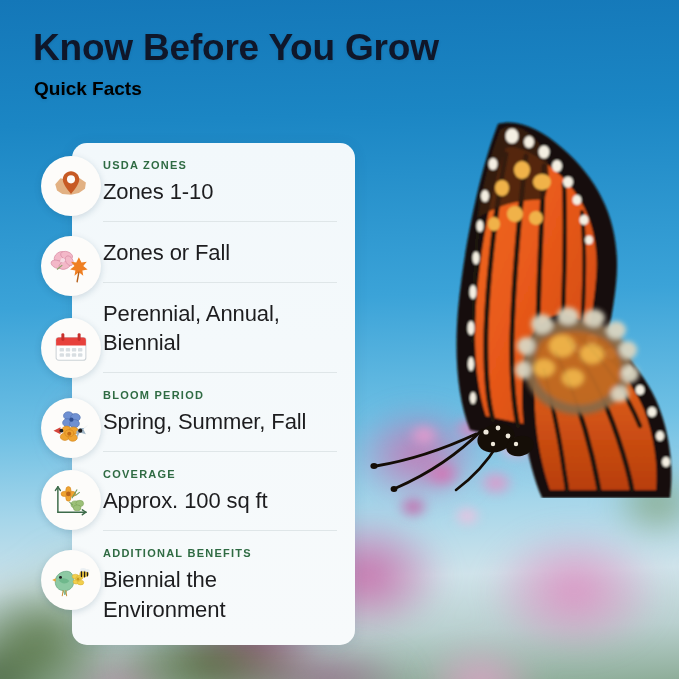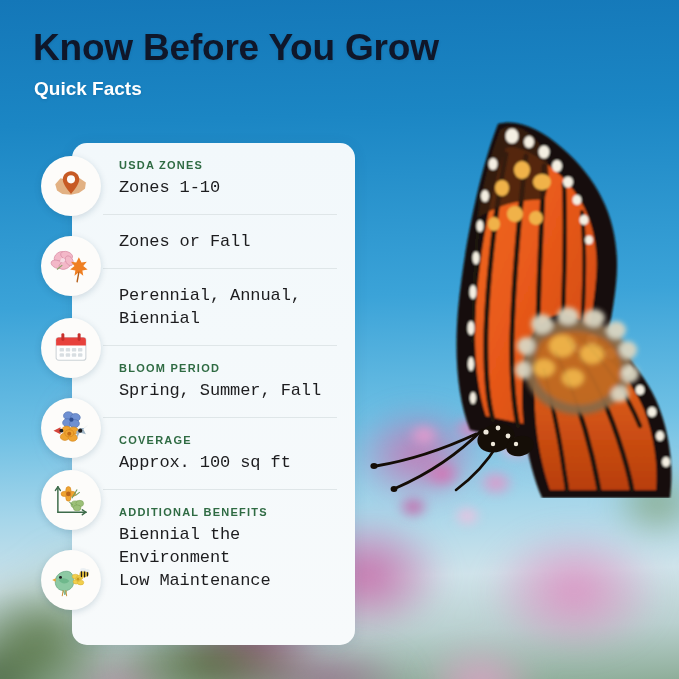--- a/index.html
+++ b/index.html
@@ -66,44 +66,43 @@
   .butterfly{position:absolute;left:330px;top:78px;width:350px;height:420px;}
   .butterfly svg{width:100%;height:100%;display:block;}
 
   
   .header{position:absolute;left:33px;top:28px;z-index:6;}
   .title{
     font-size:37px;font-weight:700;color:#0f172a;letter-spacing:-.2px;
     margin:0;line-height:1.1;text-shadow:0 1px 3px rgba(0,60,100,.18);
   }
   .subtitle{
-    font-size:19px;font-weight:700;color:#ffffff;margin:10px 0 0 1px;
+    font-size:19px;font-weight:700;color:#000000;margin:10px 0 0 1px;
     line-height:1.1;text-shadow:0 1px 3px rgba(0,60,100,.18);
   }
 
   
   .card{
     position:absolute;left:72px;top:143px;width:283px;height:502px;
     background:linear-gradient(180deg,#f2f8fb 0%,#f4f9fb 40%,#f7fafb 100%);
     border-radius:15px;z-index:4;
     box-shadow:0 2px 14px rgba(10,60,90,.10);
   }
   .rows{position:absolute;left:31px;top:0;right:18px;bottom:0;}
   .row{position:relative;padding:0;}
-  .row-inner{padding:16px 0 14px 0;margin-left:16px;}
+  .row-inner{padding:16px 0 14px 0;}
   .row .divider{height:1px;background:#dfe6e8;margin:0;}
   .row:last-child .divider{display:none;}
   .fact-label{
     font-size:11px;font-weight:700;letter-spacing:1.25px;
     color:#2f6b43;text-transform:uppercase;line-height:1.2;margin:0 0 5px 0;
   }
   .fact-value{
-    font-size:17px;font-weight:400;color:#1d1d1f;line-height:1.35;margin:0;
+    font-size:22px;font-weight:400;color:#1d1d1f;line-height:1.35;margin:0;
     letter-spacing:-.1px;
-    font-family:Liberation Mono, monospace;
   }
 
   
   .badge{
     position:absolute;left:41px;width:60px;height:60px;border-radius:50%;
     background:#fdfcfa;z-index:7;
     box-shadow:0 2px 7px rgba(12,60,90,.17);
     display:flex;align-items:center;justify-content:center;
   }
   .badge svg{width:42px;height:42px;display:block;}
@@ -304,21 +303,20 @@
           <div class="fact-label">COVERAGE</div>
           <div class="fact-value">Approx. 100 sq ft</div>
         </div>
         <div class="divider"></div>
       </div>
 
       <div class="row">
         <div class="row-inner">
           <div class="fact-label">ADDITIONAL BENEFITS</div>
           <div class="fact-value">Biennial the Environment</div>
-          <div class="fact-value line2">Low Maintenance</div>
         </div>
 
       </div>
 
     </div>
   </div>
 
   <div class="badge" style="top:156px">
     <span>
       <svg viewBox="0 0 48 48">

